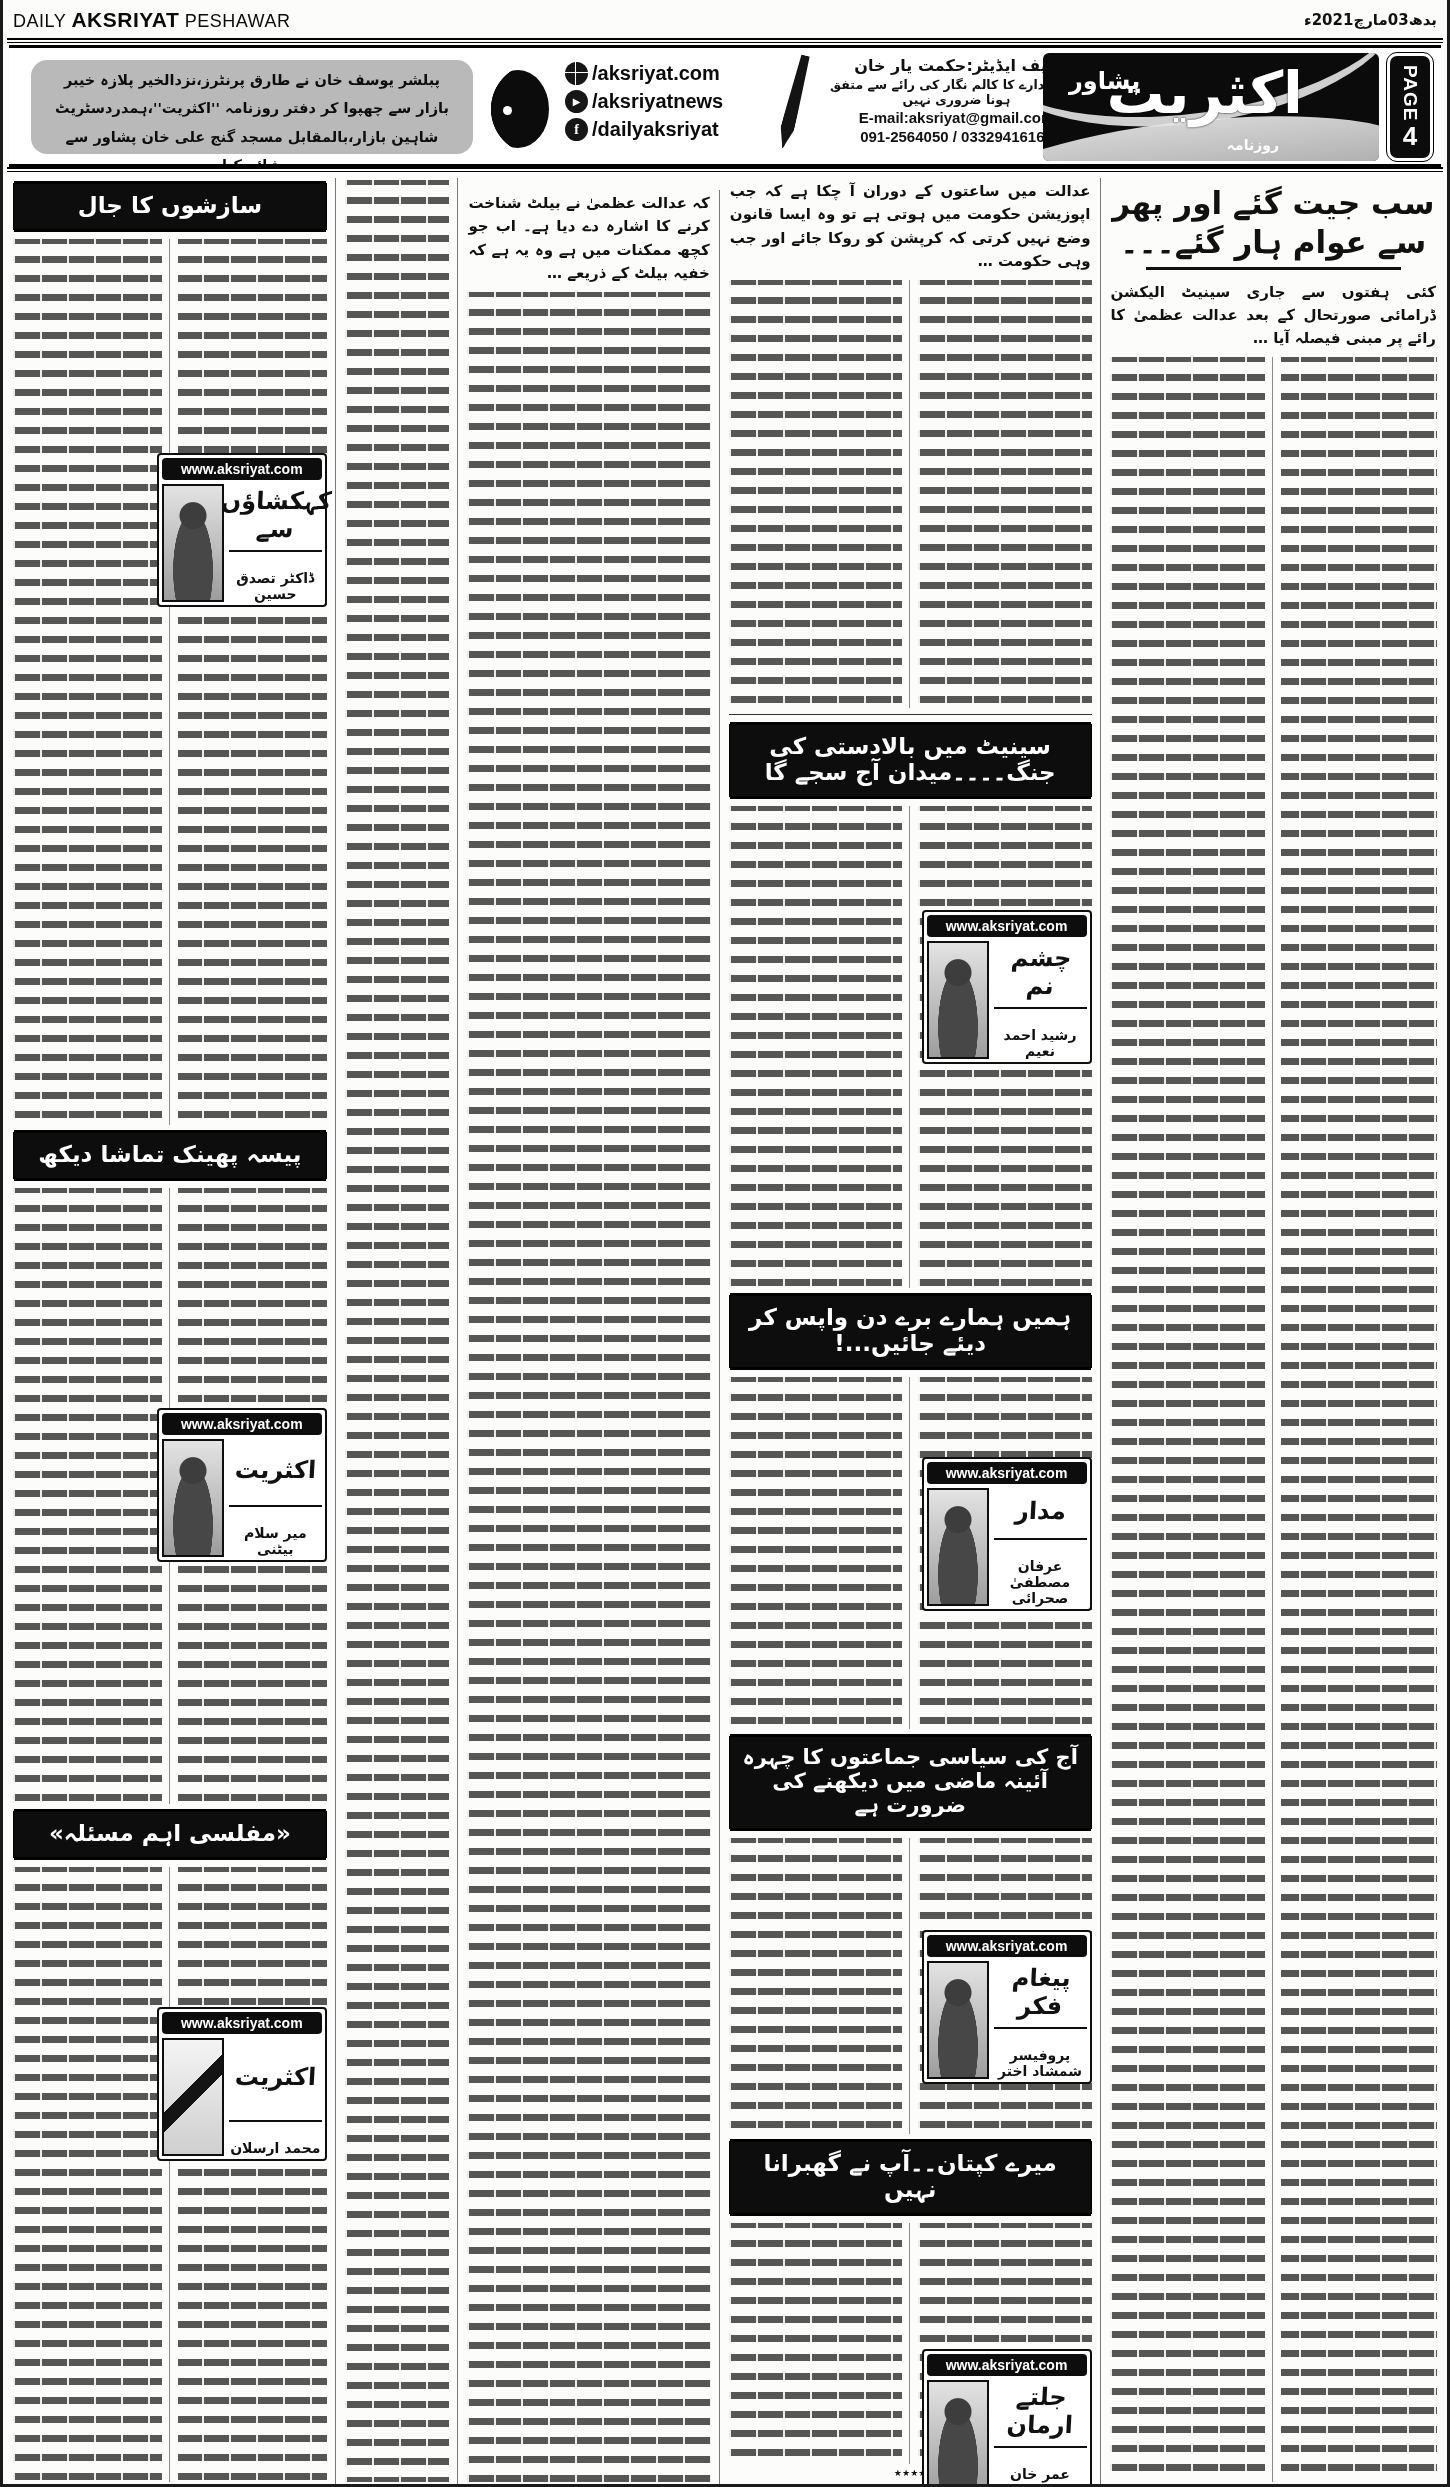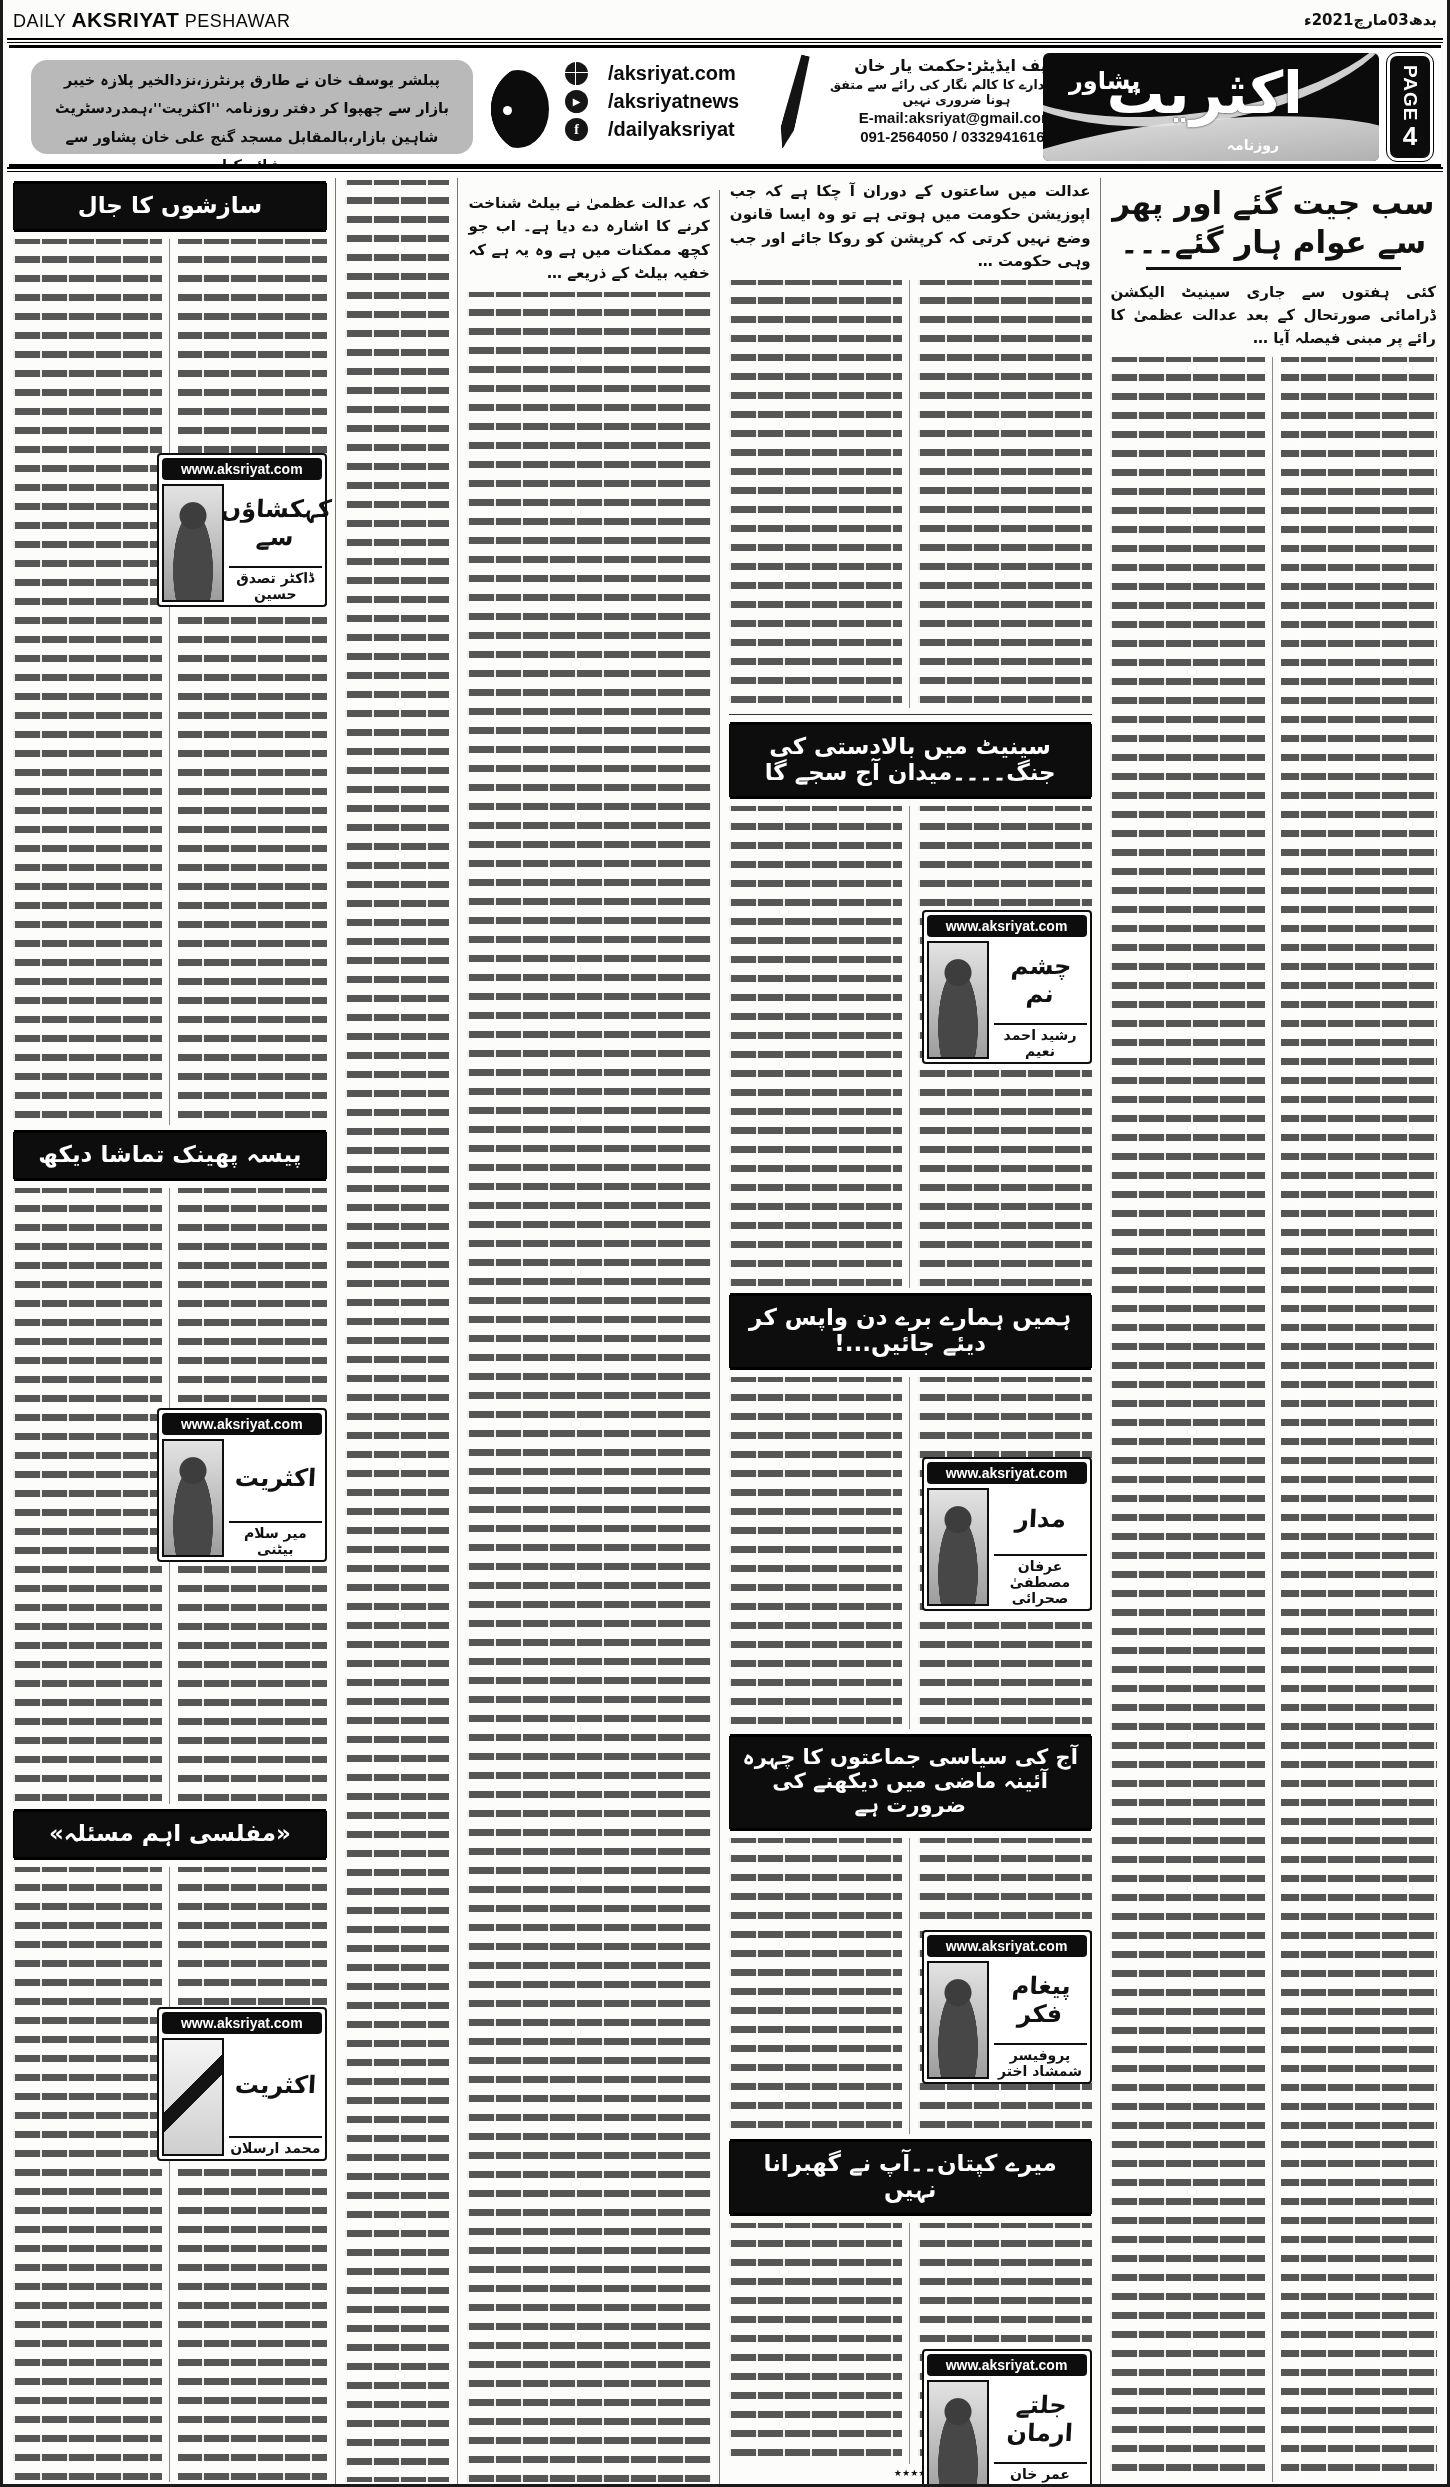--- a/index.html
+++ b/index.html
@@ -23,21 +23,21 @@
   .masthead { position:relative; height:122px; margin:2px 6px 0; border-top:3px solid #000;
     border-bottom:3px solid #000; background:#fff; overflow:hidden; }
   .pub-pill { position:absolute; left:22px; top:12px; width:442px; height:94px;
     background:#b9b9b9; border-radius:16px; direction:rtl; text-align:center;
     font-size:14.5px; font-weight:700; line-height:1.95; padding:6px 16px; color:#0d0d0d; }
   .crescent { position:absolute; left:478px; top:22px; width:62px; height:78px;
     background:radial-gradient(circle at 80% 50%, #0c0c0c 0 72%, transparent 73%); border-radius:50%; }
   .crescent::after { content:""; position:absolute; left:16px; top:36px; width:9px; height:9px;
     border-radius:50%; background:#fff; }
   .socials { position:absolute; left:556px; top:14px; display:flex; flex-direction:column; gap:5px; }
-  .soc-row { display:flex; align-items:center; gap:20px; }
+  .soc-row { display:flex; align-items:center; gap:4px; }
   .soc-icon { width:23px; height:23px; border-radius:50%; background:#161616; color:#fff;
     display:flex; align-items:center; justify-content:center;
     font-family:"Liberation Serif", serif; font-weight:700; font-size:14px; }
   .soc-icon.globe { background:
       linear-gradient(to bottom, transparent 10px, #fff 10px 11px, transparent 11px),
       linear-gradient(to right, transparent 10px, #fff 10px 11px, transparent 11px), #161616; }
   .soc-icon.yt::before { content:"▶"; font-size:10px; font-family:"DejaVu Sans",sans-serif; }
   .soc-handle { font-family:"Liberation Sans", sans-serif; font-weight:700; font-size:20px; color:#0b0b0b; }
   .pen { position:absolute; left:778px; top:6px; width:14px; height:96px; background:#141414;
     transform:rotate(14deg); clip-path:polygon(20% 0, 80% 0, 100% 78%, 50% 100%, 0 78%); }
@@ -104,21 +104,21 @@
       radial-gradient(ellipse at 50% 74%, #474747 0 48%, transparent 49%),
       linear-gradient(#e3e3e3,#9d9d9d); }
   .abox-photo.pen-art { background:
       linear-gradient(135deg, transparent 42%, #141414 42% 54%, transparent 54%),
       linear-gradient(#f4f4f4,#cfcfcf); }
   .abox-right { flex:1; display:flex; flex-direction:column; justify-content:flex-end; min-width:0; }
   .abox-title { direction:rtl; text-align:center; font-weight:700; font-size:24px;
     line-height:1.15; flex-grow:1; display:flex; align-items:center; justify-content:center;
     transform:skewX(-3deg); }
   .abox-name { direction:rtl; text-align:center; font-weight:700; font-size:14px;
-    border-top:2px solid #0e0e0e; padding-top:2px; margin-top:2px; }
+    border-top:2px solid #0e0e0e; padding-top:18px; margin-top:2px; }
   .stars { position:absolute; bottom:2px; left:0; right:0; text-align:center;
     font-size:15px; letter-spacing:4px; background:#fcfcfa; }
 </style>
 </head>
 <body>
 
 <div id="page">
 
   <div class="topstrip">
     <div class="brand">

